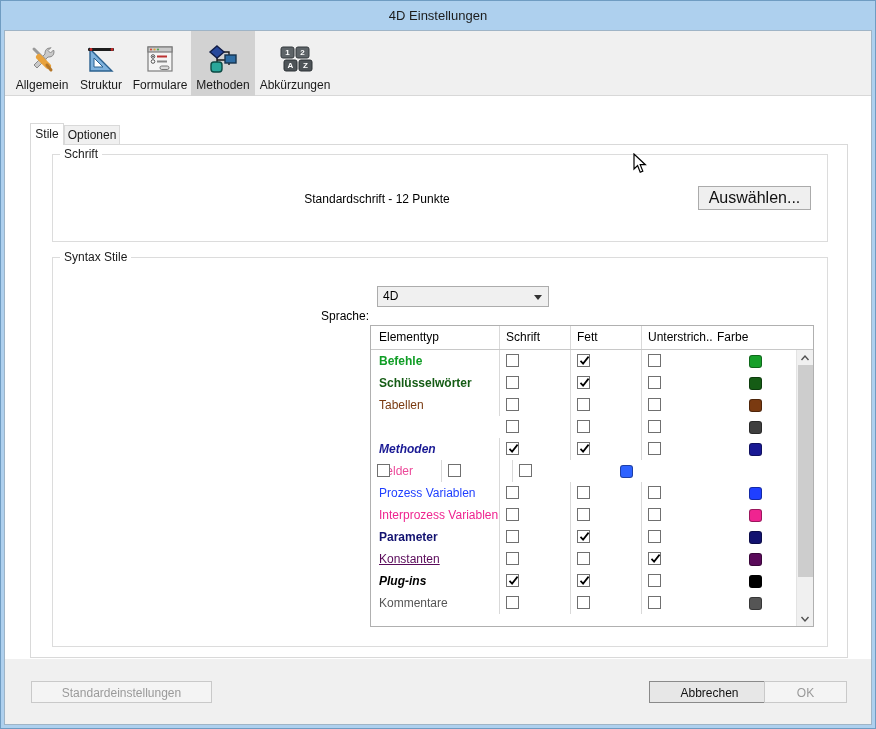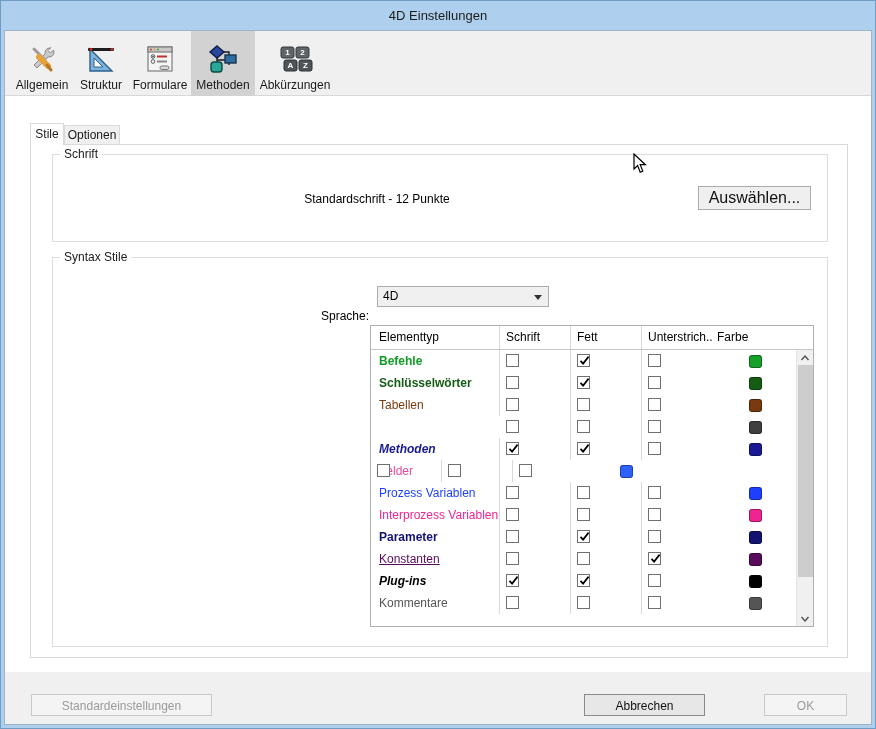--- a/index.html
+++ b/index.html
@@ -77,27 +77,27 @@
 
   
   .vscroll{position:absolute;top:24px;right:0;bottom:0;width:17px;background:#f0f0f0;
            border-left:1px solid #e3e3e3;}
   .sarrow{position:absolute;left:0;width:16px;height:15px;display:flex;align-items:center;
           justify-content:center;}
   .sarrow.up{top:0;} .sarrow.down{bottom:0;}
   .sthumb{position:absolute;left:1px;top:15px;width:15px;height:212px;background:#cdcdcd;}
 
   
-  .footer{position:absolute;left:0;right:0;top:628px;bottom:0;background:#f0f0f0;margin-top:13px;}
+  .footer{position:absolute;left:0;right:0;top:628px;bottom:0;background:#f0f0f0;}
   .fbtn{position:absolute;height:22px;text-align:center;font-size:12px;
         font-family:"Liberation Sans",sans-serif;line-height:20px;}
   .fbtn.enabled{border:1px solid #8a8a8a;background:#e7e7e7;color:#111;}
   .fbtn.disabled{border:1px solid #c9c9c9;background:#f4f4f4;color:#9a9a9a;}
   .f-defaults{left:26px;top:22px;width:181px;}
-  .f-cancel{left:579px;top:22px;width:121px;}
+  .f-cancel{left:644px;top:22px;width:121px;}
   .f-ok{left:759px;top:22px;width:83px;}
 
   .cursor{position:absolute;left:628px;top:122px;z-index:50;pointer-events:none;}
 </style>
 </head>
 <body>
 
 <div class="window">
   <div class="titlebar">
     <span>4D Einstellungen</span>

